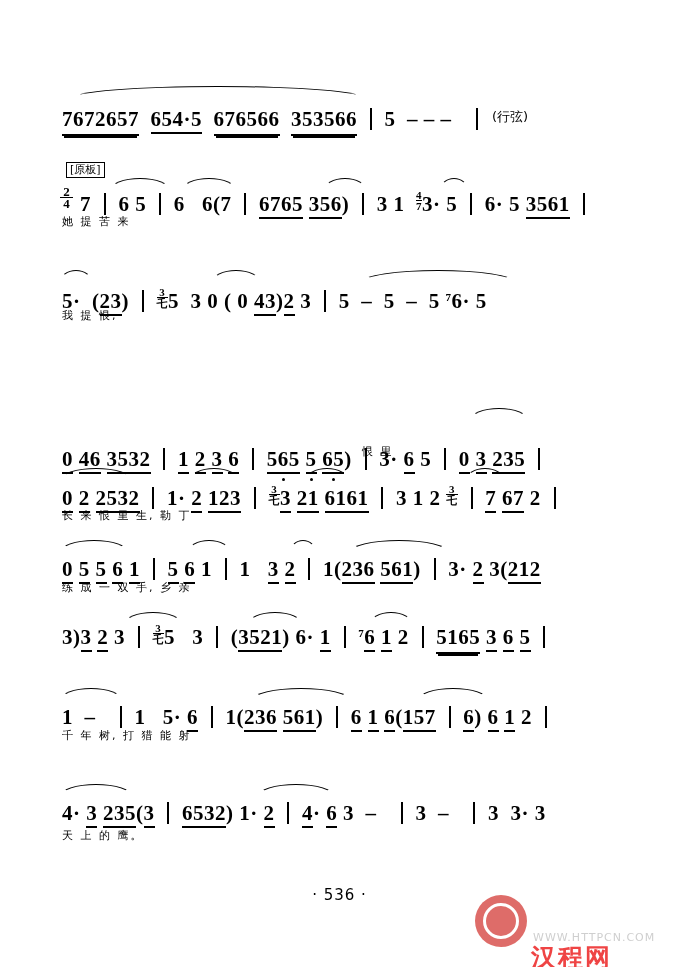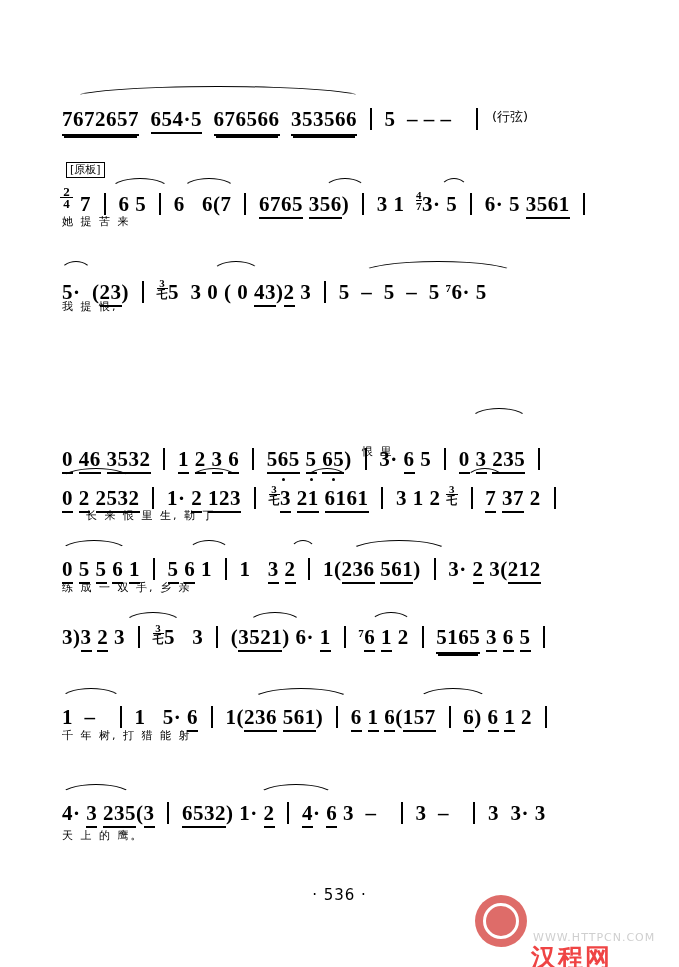--- a/index.html
+++ b/index.html
@@ -202,21 +202,21 @@
       <span class="u1">6765</span>&nbsp;<span class="u1">356</span>)
       <span class="bar"></span>
       3&nbsp;1&nbsp;&nbsp;<span class="frac"><b>4</b><i>7</i></span>3·&nbsp;5
       <span class="bar"></span>
       6·&nbsp;5&nbsp;<span class="u1">3561</span>
       <span class="bar"></span>
     </div>
     <div class="lyr" style="top:32px;">她 提            苦 来</div>
   </div>
 
-  <div class="line" style="top:265px;">
+  <div class="line" style="top:274px;">
     <div class="slur" style="left:-2px; top:-4px; width:30px;"></div>
     <div class="slur" style="left:150px; top:-4px; width:46px;"></div>
     <div class="slur" style="left:300px; top:-4px; width:150px;"></div>
     <div class="notes" style="top:10px;">
       5·&nbsp;&nbsp;(<span class="u1">23</span>)
       <span class="bar"></span>
       <span class="frac"><b>3</b><i>乇</i></span>5&nbsp;&nbsp;3&nbsp;0&nbsp;(&nbsp;0&nbsp;<span class="u1">43</span>)<span class="u1">2</span>&nbsp;3
       <span class="bar"></span>
       5&nbsp;&nbsp;–&nbsp;&nbsp;5&nbsp;&nbsp;–&nbsp;&nbsp;5&nbsp;<span class="sup">7</span><span class="frac"><b></b><i></i></span>6·&nbsp;5
     </div>
@@ -248,24 +248,24 @@
     <div class="slur" style="left:404px; top:-2px; width:36px;"></div>
     <div class="notes" style="top:14px;">
       <span class="u1">0</span>&nbsp;<span class="u1">2</span>&nbsp;<span class="u1">2532</span>
       <span class="bar"></span>
       1·&nbsp;<span class="u1">2</span>&nbsp;<span class="u1">123</span>
       <span class="bar"></span>
       <span class="frac"><b>3</b><i>乇</i></span><span class="u1">3</span>&nbsp;<span class="u1">21</span>&nbsp;<span class="u1">6161</span>
       <span class="bar"></span>
       3&nbsp;1&nbsp;2&nbsp;<span class="frac"><b>3</b><i>乇</i></span>
       <span class="bar"></span>
-      <span class="u1">7</span>&nbsp;<span class="u1">37</span>&nbsp;2
-      <span class="bar"></span>
-    </div>
-    <div class="lyr" style="top:38px;margin-left:24px;">长 来 恨      里 生,      勒 丁</div>
+      <span class="u1">7</span>&nbsp;<span class="u1">67</span>&nbsp;2
+      <span class="bar"></span>
+    </div>
+    <div class="lyr" style="top:38px;">长 来 恨      里 生,      勒 丁</div>
   </div>
 
   <div class="line" style="top:542px;">
     <div class="slur" style="left:-2px; top:-2px; width:66px;"></div>
     <div class="slur" style="left:126px; top:-2px; width:40px;"></div>
     <div class="slur" style="left:228px; top:-2px; width:24px;"></div>
     <div class="slur" style="left:288px; top:-2px; width:96px;"></div>
     <div class="notes" style="top:14px;text-align:center;">
       <span class="u1">0</span>&nbsp;<span class="u1">5</span>&nbsp;<span class="u1">5</span>&nbsp;<span class="u1">6</span>&nbsp;<span class="u1">1</span>
       <span class="bar"></span>

